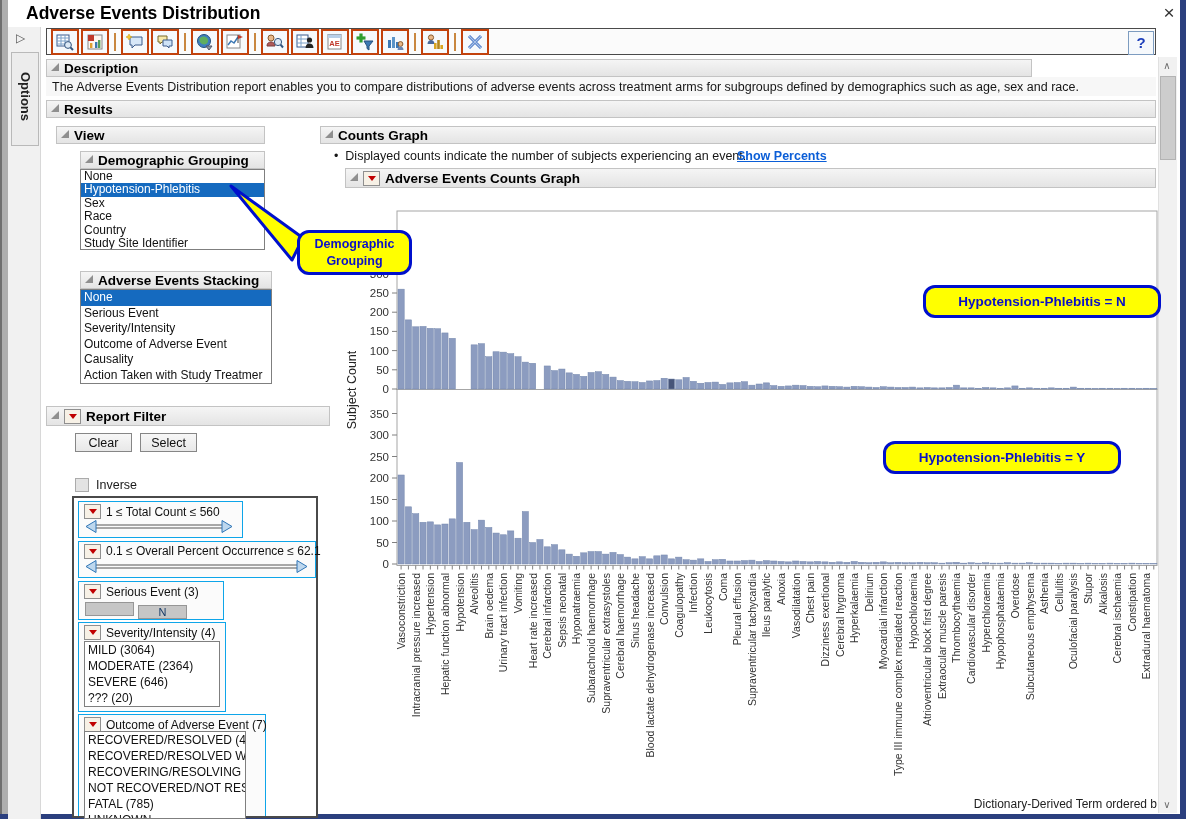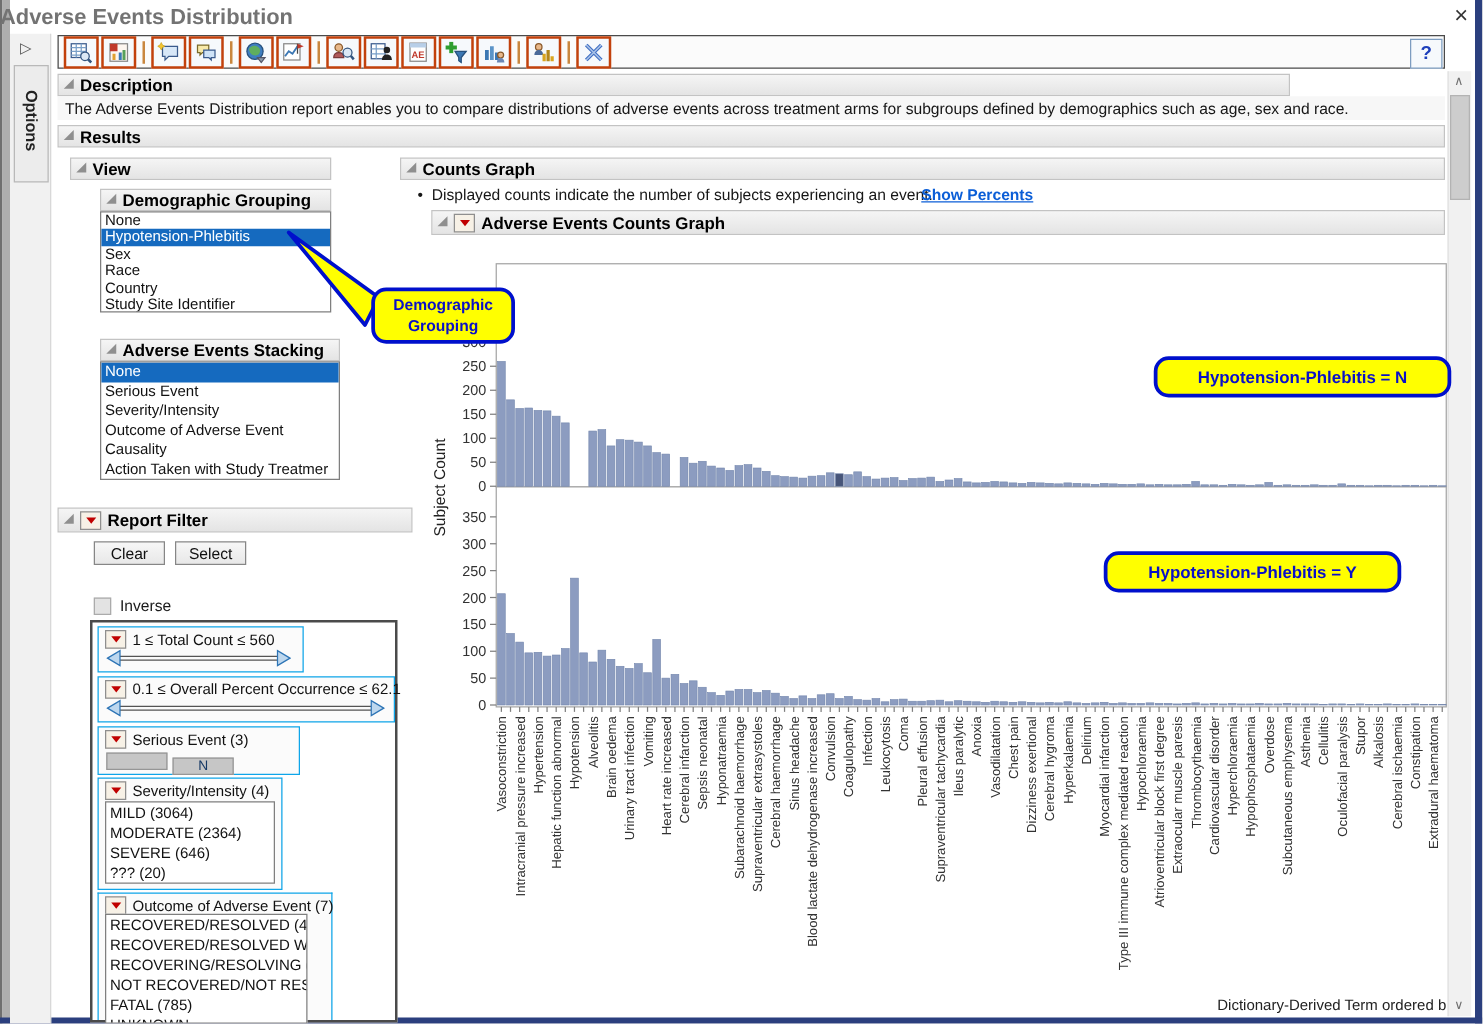--- a/index.html
+++ b/index.html
@@ -5,21 +5,21 @@
   html,body{margin:0;padding:0;background:#d7d7d7;}
   #app{position:relative;width:1186px;height:819px;background:#fff;overflow:hidden;
        font-family:"Liberation Sans","DejaVu Sans",sans-serif;color:#1a1a1a;}
   .abs{position:absolute;}
   
   .edge-left1{left:0;top:0;width:2px;height:819px;background:#6f6f6f;}
   .edge-left2{left:2px;top:0;width:6px;height:819px;background:#aeaeae;}
   .edge-right{left:1180px;top:0;width:6px;height:819px;background:#2b3f7e;}
   .edge-bottom{left:0;top:814px;width:1186px;height:5px;background:#2b3f7e;}
   
-  .title{left:0;top:3px;font-size:17.5px;font-weight:bold;color:#737373;}
+  .title{left:26px;top:3px;font-size:17.5px;font-weight:bold;color:#000000;}
   .close-x{left:1158px;top:2px;width:22px;height:22px;font-size:19px;line-height:21px;text-align:center;color:#333;cursor:pointer;}
   
   .rail{left:8px;top:27px;width:32px;height:792px;background:#f1f1f1;border-right:1px solid #d8d8d8;}
   .rail-expand{left:16px;top:31px;width:16px;height:16px;color:#555;font-size:12px;}
   .options-tab{left:11px;top:52px;width:26px;height:92px;background:#ececec;border:1px solid #b9b9b9;}
   .options-text{left:-23px;top:36px;width:72px;transform:rotate(90deg);font-weight:bold;font-size:13px;color:#222;position:absolute;text-align:center;}
   
   .toolbar{left:46px;top:28px;width:1110px;height:27px;border:1px solid #4a4a4a;background:#fbfbfb;display:flex;align-items:center;padding:0 3px;box-sizing:border-box;}
   .tool{width:24px;height:22px;border:2px solid #c2410c;background:#f6f9fc;margin:12px 1px;display:flex;align-items:center;justify-content:center;cursor:pointer;}
   .tsep{width:2px;height:18px;background:#c9873f;margin:0 4px;}
@@ -260,21 +260,21 @@
       <span class="flabel">0.1 ≤ Overall Percent Occurrence ≤ 62.1</span>
     </div>
     <div style="padding-left:5px;"><svg width="225" height="15" viewBox="0 0 225 15">
     <line x1="12" y1="6" x2="213" y2="6" stroke="#555"></line>
     <line x1="12" y1="9" x2="213" y2="9" stroke="#555"></line>
     <polygon points="2,7.5 12,1.5 12,13.5" fill="#bdd7ee" stroke="#2e75b6"></polygon>
     <polygon points="223,7.5 213,1.5 213,13.5" fill="#bdd7ee" stroke="#2e75b6"></polygon>
         </svg></div>
   </div>
 
-  <div class="abs fbox" style="left:78px;top:581px;width:162px;height:39px;">
+  <div class="abs fbox" style="left:78px;top:581px;width:146px;height:39px;">
     <div style="display:flex;align-items:center;padding:2px 0 0 5px;">
       <span class="redbtn">
           <i></i>
         </span>
       <span class="flabel">Serious Event (3)</span>
     </div>
     <div style="padding:3px 0 0 6px;" id="serious-btns"><span class="sbtn"></span><span class="sbtn">N</span><span class="sbtn">Y</span></div>
   </div>
 
   <div class="abs fbox" style="left:78px;top:622px;width:148px;height:90px;">

